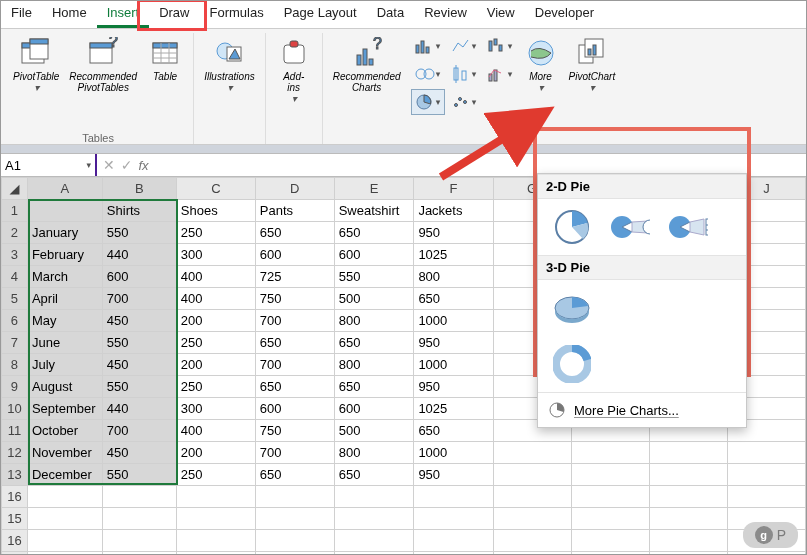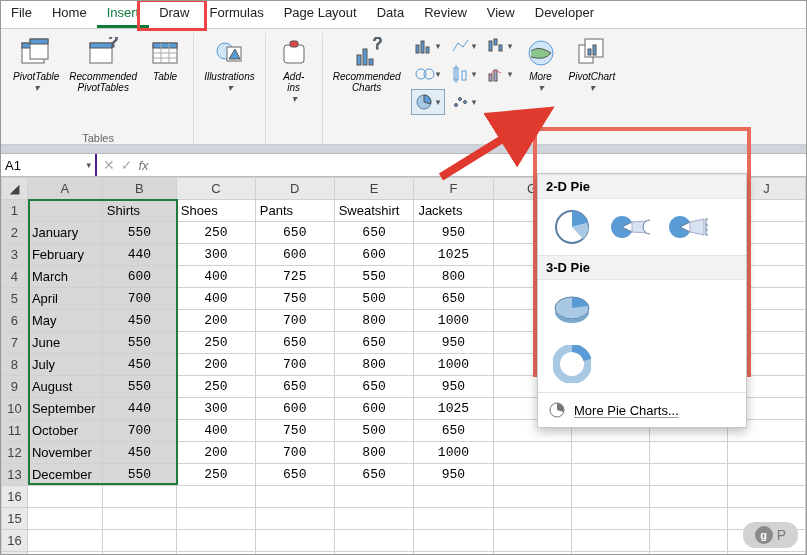--- a/index.html
+++ b/index.html
@@ -34,21 +34,21 @@
   .fx-cancel, .fx-check { color:#aaa; font-size:14px; }
   .fx-label { font-style: italic; color:#777; }
   .fx-input { flex:1; border:none; outline:none; padding:0 4px; }
 
   
   .sheet-area { position:relative; overflow:hidden; }
   table.sheet { border-collapse: collapse; font-size: 13px; width:100%; }
   table.sheet th, table.sheet td { border:1px solid #d0d0d0; height:22px; padding:0 4px; white-space:nowrap; overflow:hidden; }
   table.sheet th { background:#e9e9e9; font-weight:normal; text-align:center; color:#444; }
   table.sheet th.rowhdr { width:26px; text-align:center; }
-  table.sheet td.num { text-align:center;font-family:Liberation Mono, monospace; }
+  table.sheet td.num { text-align:left; }
   table.sheet .sel { background:#d7d7d7; }
   table.sheet th.selcol { background:#d7d7d7; }
   .sel-border { position:absolute; border:2px solid #1f7a3c; pointer-events:none; }
 
   
   .dropdown { position:absolute; background:#fff; border:1px solid #c8c8c8; box-shadow:0 4px 10px rgba(0,0,0,.25); font-size:13px; z-index:50; }
   .dropdown .section-header { font-weight:bold; background:#f2f2f2; padding:4px 8px; border-bottom:1px solid #e3e3e3; border-top:1px solid #e3e3e3; }
   .dropdown .section-body { display:flex; gap:18px; padding:10px 14px; }
   .chart-thumb { width:40px; height:36px; display:flex; align-items:center; justify-content:center; cursor:pointer; }
   .dropdown .more { padding:8px 10px; display:flex; align-items:center; gap:8px; border-top:1px solid #e3e3e3; cursor:pointer; }

